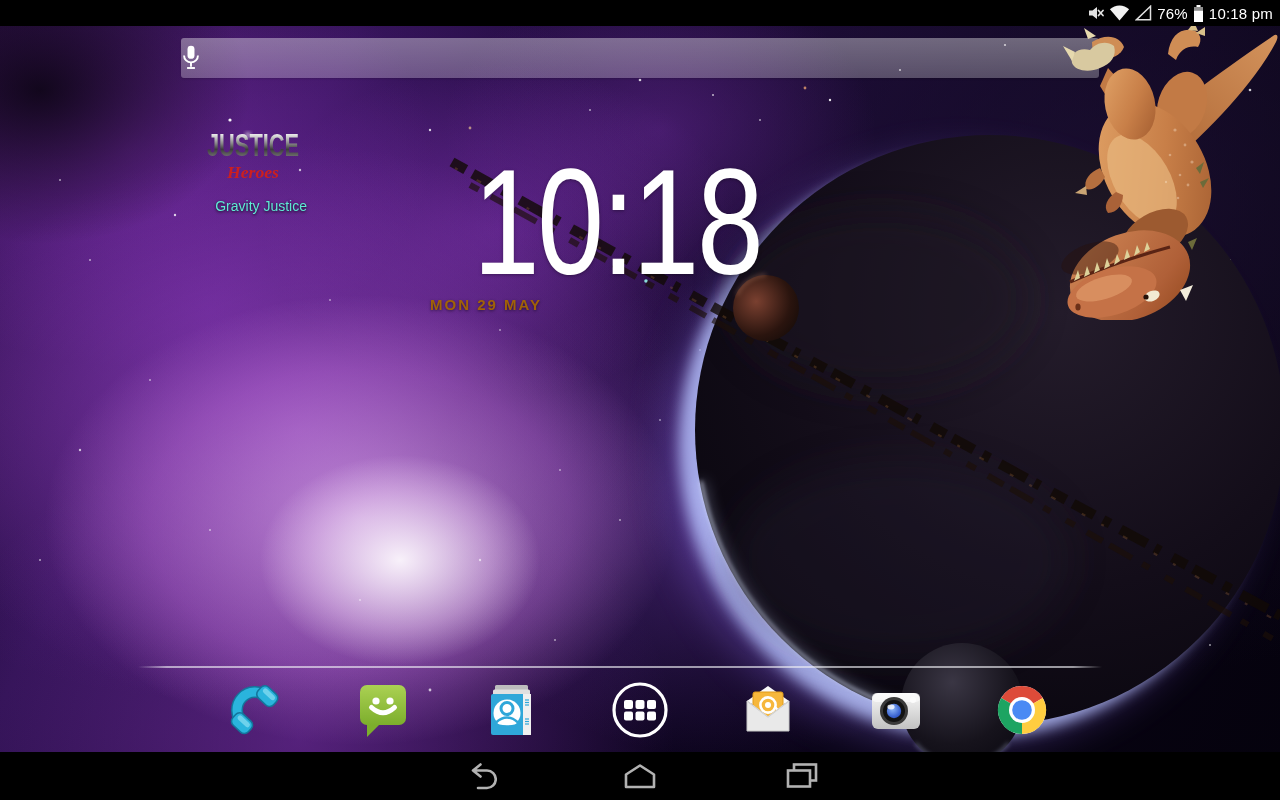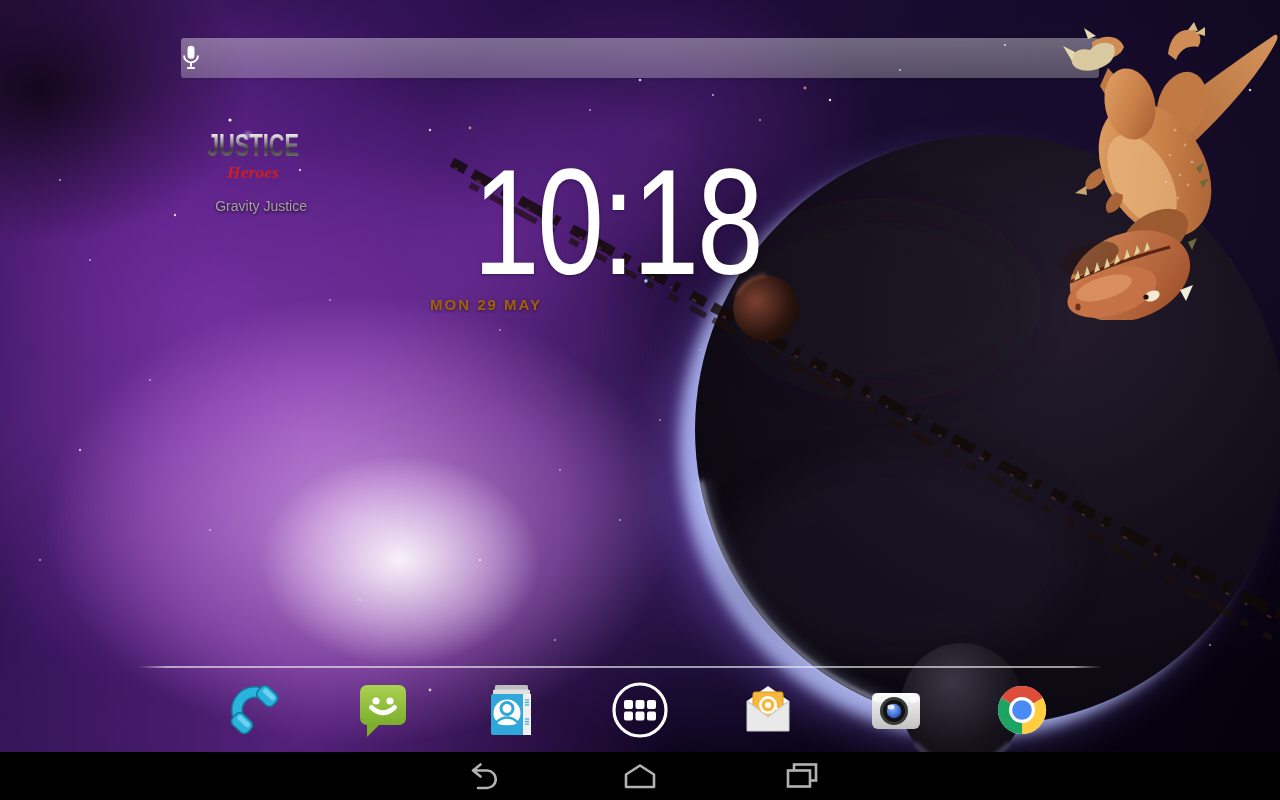--- a/index.html
+++ b/index.html
@@ -42,21 +42,21 @@
     background:linear-gradient(rgba(255,255,255,0.38), rgba(255,255,255,0.27));
     border-radius:3px; display:flex; align-items:center;
     box-shadow:0 1px 2px rgba(0,0,0,0.15);
   }
   .google-logo { margin-left:17px; font-size:21px; color:#fff; letter-spacing:0.3px;
     text-shadow:0 1px 2px rgba(0,0,0,0.25); flex:1; }
   .mic-wrap { margin-right:12px; display:flex; align-items:center; }
 
   
   .shortcut { position:absolute; left:167px; top:118px; width:140px; text-align:right; z-index:10; cursor:pointer; }
-  .shortcut-label { margin-top:2px; font-size:14px; color:#a3a3a3; text-shadow:0 1px 3px rgba(0,0,0,0.85); white-space:nowrap; }
+  .shortcut-label { margin-top:2px; font-size:14px; color:#5eead4; text-shadow:0 1px 3px rgba(0,0,0,0.85); white-space:nowrap; }
 
   
   .clock-widget { position:absolute; left:430px; top:158px; width:430px; text-align:left; z-index:10; }
   .clock-time {
     font-size:150px; font-weight:100; color:#fff; line-height:128px;
     transform:scaleX(0.8); transform-origin:center; letter-spacing:-3px;
     text-shadow:0 1px 4px rgba(0,0,0,0.35);
   }
   .clock-date { margin-top:10px; font-size:15px; font-weight:bold; color:#a16207; letter-spacing:2px;
     text-shadow:0 1px 3px rgba(0,0,0,0.5); }
@@ -169,20 +169,44 @@
     <g>
       <circle cx="766" cy="308" r="33" fill="url(#moonRed)"></circle>
       <path d="M737,295 A33,33 0 0 1 766,275" fill="none" stroke="rgba(220,150,120,0.4)" stroke-width="2.5" filter="url(#blurSm)"></path>
     </g>
     <g>
       <circle cx="962" cy="704" r="61" fill="url(#moonDark)"></circle>
       <path d="M1008.7,743.2 A61,61 0 0 1 915.3,743.2" fill="none" stroke="rgba(190,200,240,0.5)" stroke-width="2.2" filter="url(#blurSm)"></path>
     </g>
   </svg>
 
+  <div class="status-bar">
+    <div class="status-cluster">
+      <svg width="16" height="16" viewBox="0 0 16 16">
+        <polygon points="1,5.5 4.5,5.5 9,2 9,14 4.5,10.5 1,10.5" fill="#e2e2e2"></polygon>
+        <g stroke="#e2e2e2" stroke-width="1.7" stroke-linecap="round">
+          <line x1="10.5" y1="5.5" x2="15" y2="10.5"></line>
+            <line x1="15" y1="5.5" x2="10.5" y2="10.5"></line>
+        </g>
+      </svg>
+      <svg width="21" height="16" viewBox="0 0 22 17">
+        <path d="M11,16.5 L0.8,4.6 C3.7,2 7.2,0.6 11,0.6 C14.8,0.6 18.3,2 21.2,4.6 Z" fill="#f2f2f2"></path>
+      </svg>
+      <svg width="17" height="16" viewBox="0 0 17 16">
+        <path d="M1.5,14.7 L15.5,14.7 L15.5,1.3 Z" fill="none" stroke="rgba(255,255,255,0.88)" stroke-width="1.5"></path>
+      </svg>
+      <span class="status-text">76%</span>
+      <svg width="11" height="17" viewBox="0 0 11 17">
+        <rect x="3.5" y="0" width="4" height="2.2" fill="#fff"></rect>
+        <rect x="1" y="2" width="9" height="15" fill="#fff"></rect>
+        <rect x="1" y="2" width="9" height="3.8" fill="#8f8f8f"></rect>
+      </svg>
+      <span class="status-text">10:18 pm</span>
+    </div>
+  </div>
 
   <div class="search-bar">
     <span class="mic-wrap">
       <svg width="20" height="30" viewBox="0 0 23 32">
         <rect x="7.5" y="2" width="8" height="15" rx="4" fill="#fff"></rect>
         <path d="M3.5,13 a8,8 0 0 0 16,0" fill="none" stroke="#fff" stroke-width="2.2"></path>
         <line x1="11.5" y1="21" x2="11.5" y2="26" stroke="#fff" stroke-width="2.2"></line>
         <line x1="7" y1="27.5" x2="16" y2="27.5" stroke="#fff" stroke-width="2.2"></line>
       </svg>
     </span>

